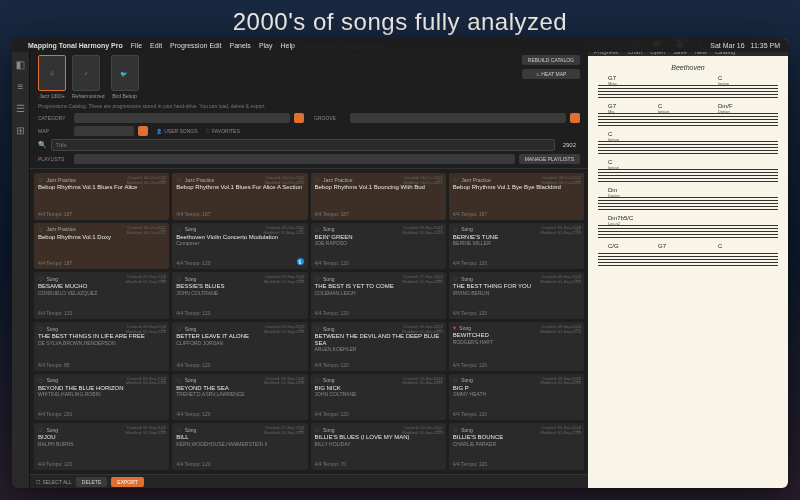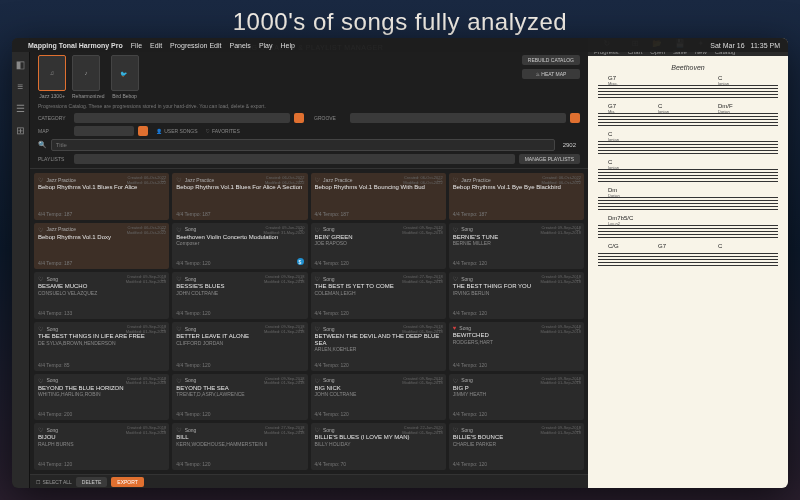--- a/index.html
+++ b/index.html
@@ -66,21 +66,21 @@
 .score-title { font-size: 7px; color: #333; text-align: center; margin-bottom: 6px; font-style: italic; }
 .staff-line { height: 22px; margin-bottom: 6px; position: relative; border-bottom: 1px solid transparent; }
 .staff-lines { position: absolute; left: 0; right: 0; top: 8px; height: 12px; }
 .staff-lines div { height: 1px; background: #333; margin-bottom: 2px; }
 .chord-label { position: absolute; font-size: 6px; color: #222; font-weight: 500; }
 .mode-label { position: absolute; font-size: 4px; color: #555; top: 4px; }
 </style>
 </head>
 <body>
 
-<div class="hero">1000's of songs fully analyzed</div>
+<div class="hero">2000's of songs fully analyzed</div>
 
 <div class="window">
   <div class="menubar">
     <span class="apple"></span>
     <span class="item" style="font-weight:600">Mapping Tonal Harmony Pro</span>
     <span class="item">File</span>
     <span class="item">Edit</span>
     <span class="item">Progression Edit</span>
     <span class="item">Panels</span>
     <span class="item">Play</span>

